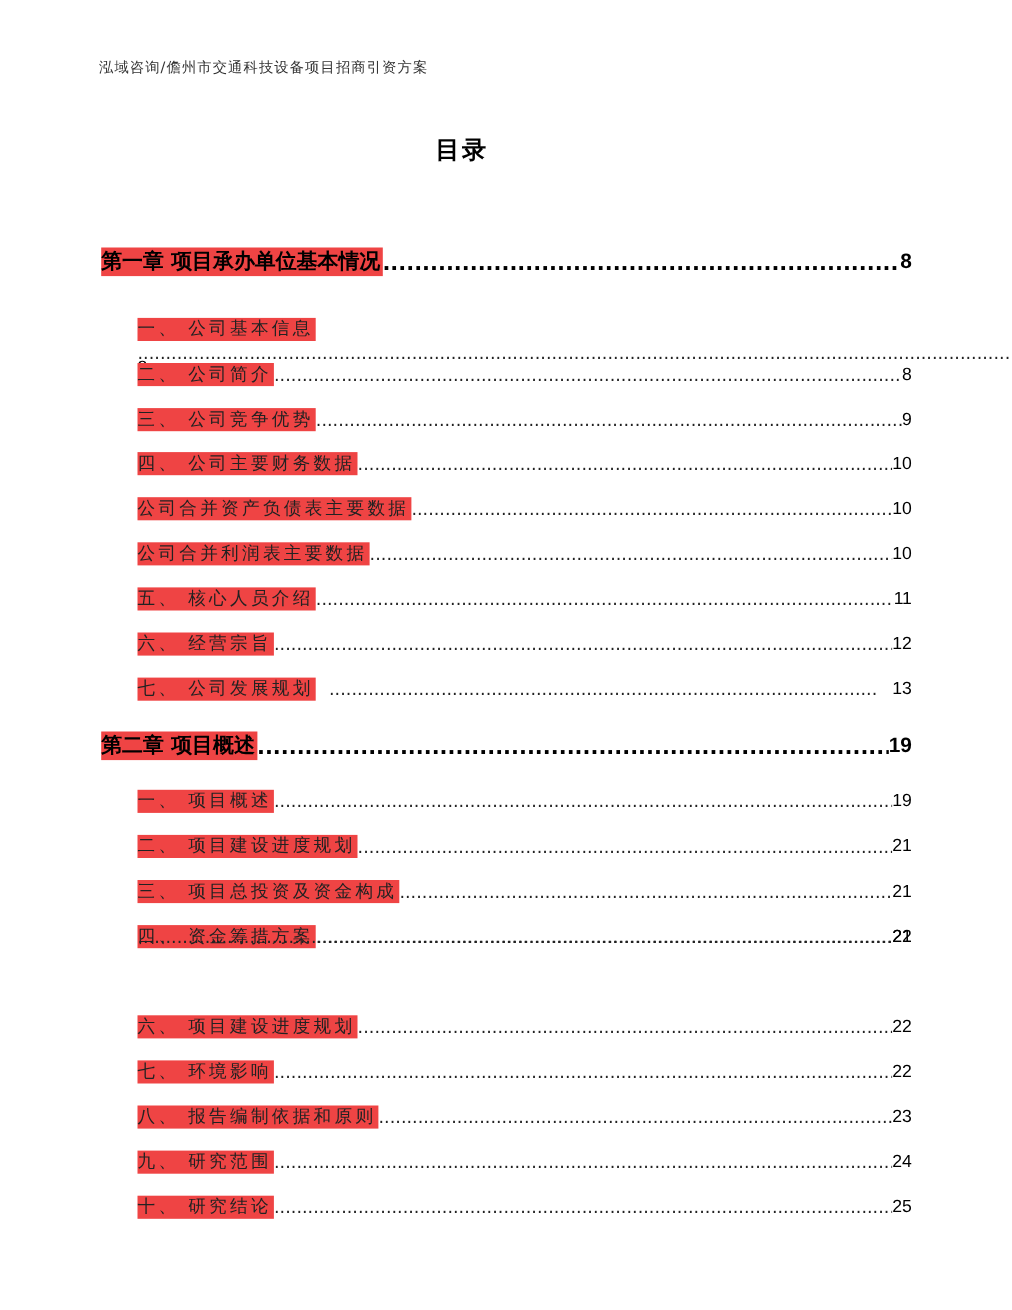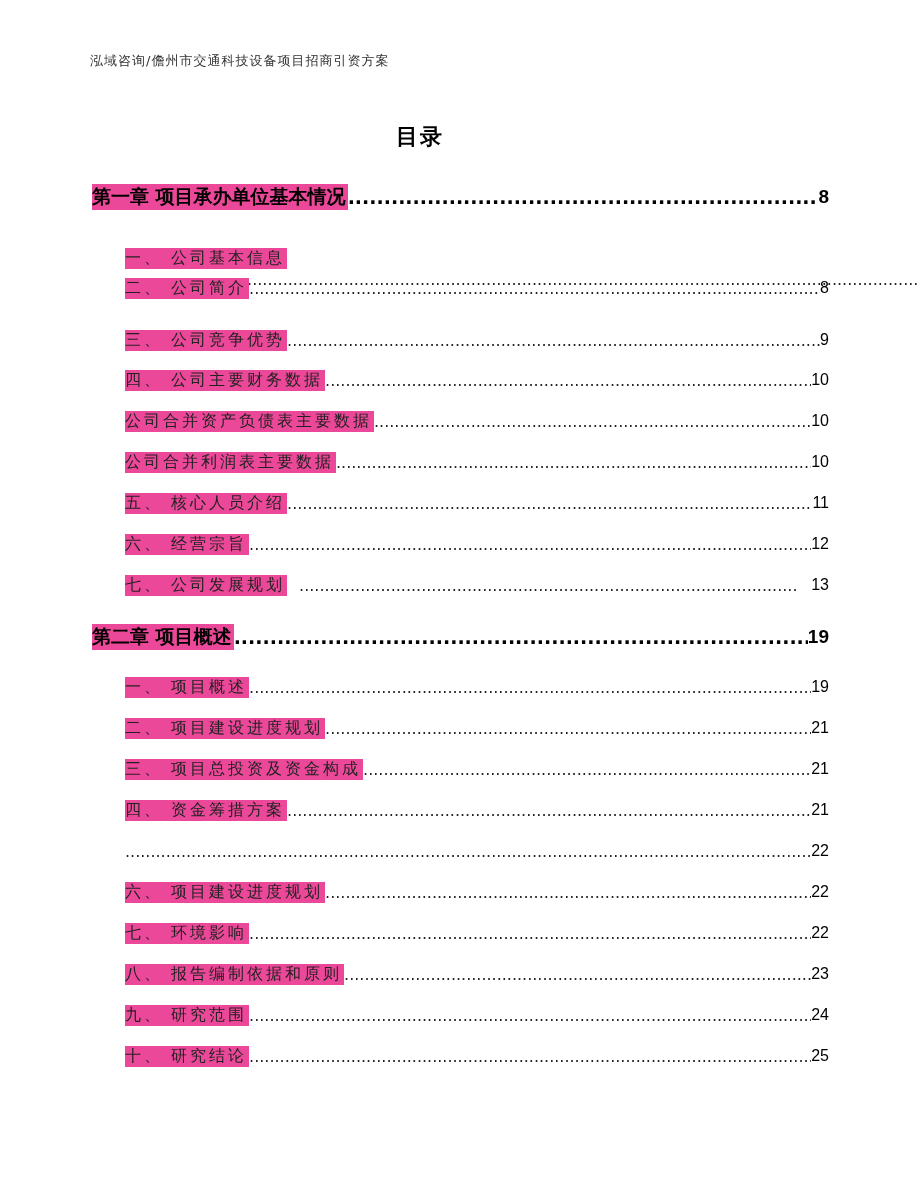--- a/index.html
+++ b/index.html
@@ -41,22 +41,23 @@
     }
     .toc-row {
       position: absolute;
       display: flex;
       align-items: baseline;
       right: 91px;
       white-space: nowrap;
     }
     .toc-row .label {
       flex: 0 0 auto;
-      background: #ec4899;
+      background: #ef4444;
       padding-right: 2px;
+      margin-top: 41px;
     }
     .toc-row .leader {
       flex: 1 1 auto;
       overflow: hidden;
       height: 1em;
       position: relative;
       top: 0.05em;
     }
     .toc-row .leader::after {
       content: "........................................................................................................................................................................................................................................................................................................................";
@@ -95,21 +96,21 @@
     <div class="toc-row chapter" style="top: 184px;">
       <span class="label">第一章 项目承办单位基本情况</span>
       <span class="leader"></span>
       <span class="page">8</span>
     </div>
     <div class="toc-row section" style="top: 248px; flex-direction: column;">
       <span class="label">一、 公司基本信息</span>
       <span class="leader"></span>
       <span class="page">8</span>
     </div>
-    <div class="toc-row section" style="top: 278px;">
+    <div class="toc-row section" style="top: 289px;">
       <span class="label">二、 公司简介</span>
       <span class="leader"></span>
       <span class="page">8</span>
     </div>
     <div class="toc-row section" style="top: 330px;">
       <span class="label">三、 公司竞争优势</span>
       <span class="leader"></span>
       <span class="page">9</span>
     </div>
     <div class="toc-row section" style="top: 370px;">

